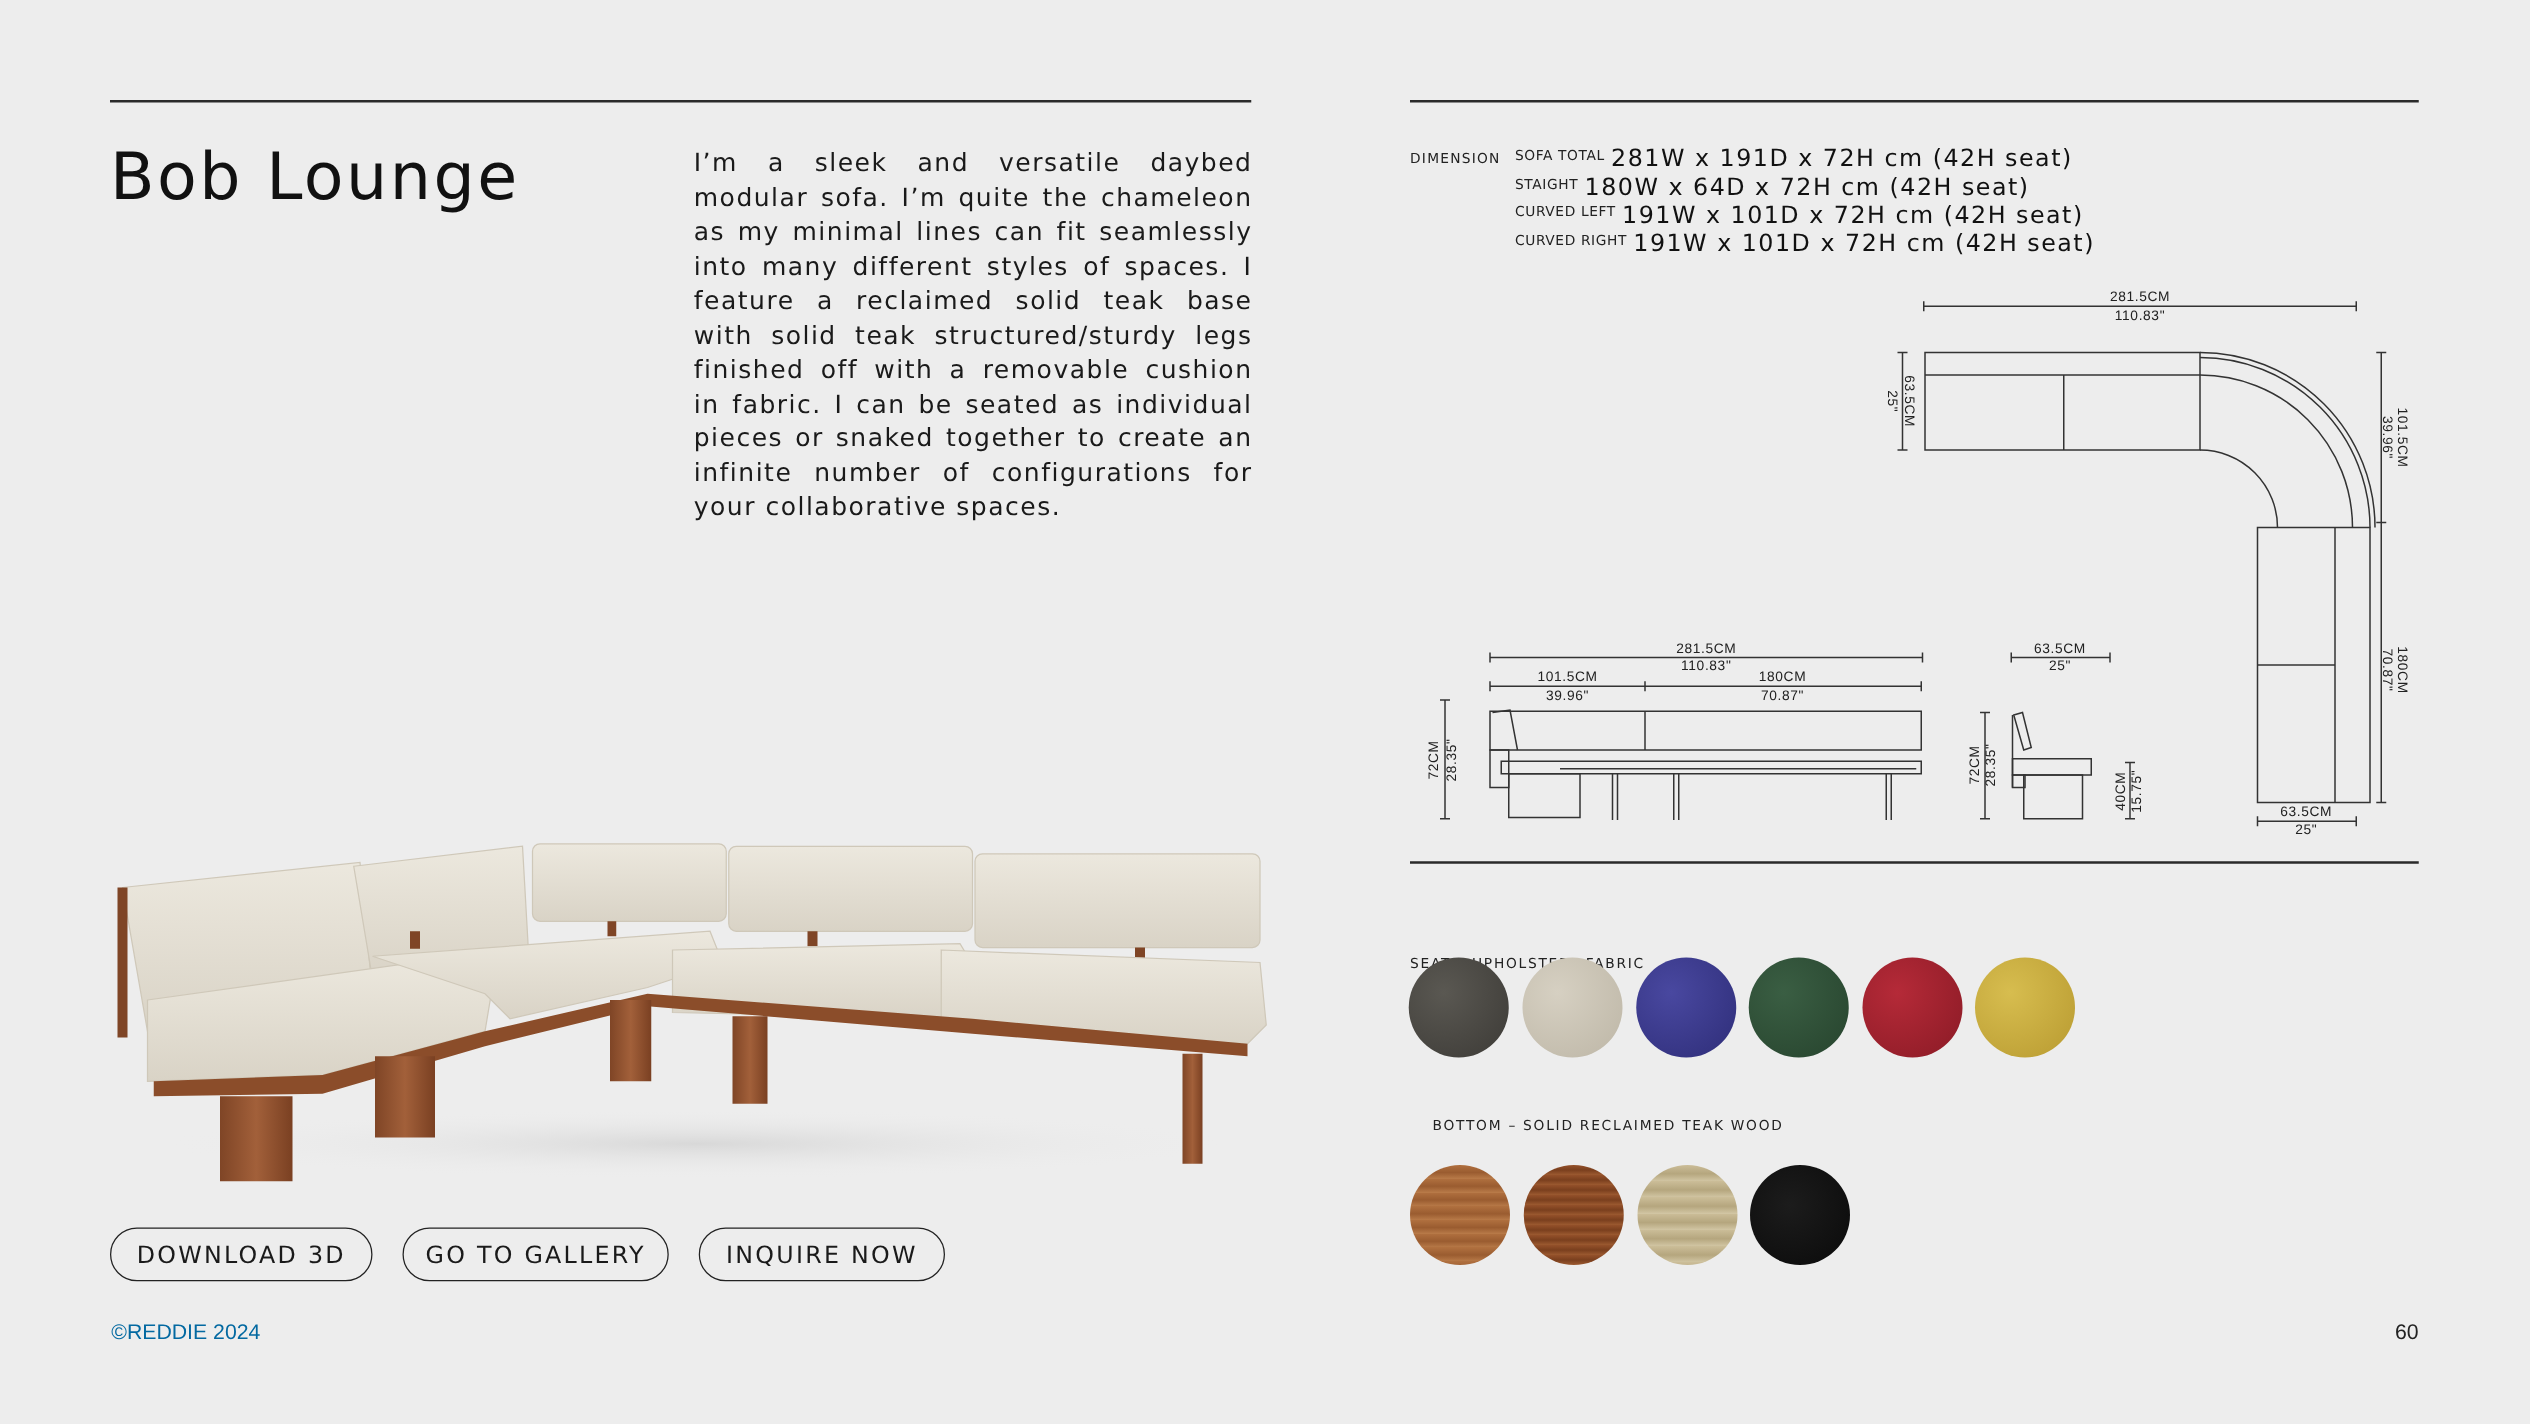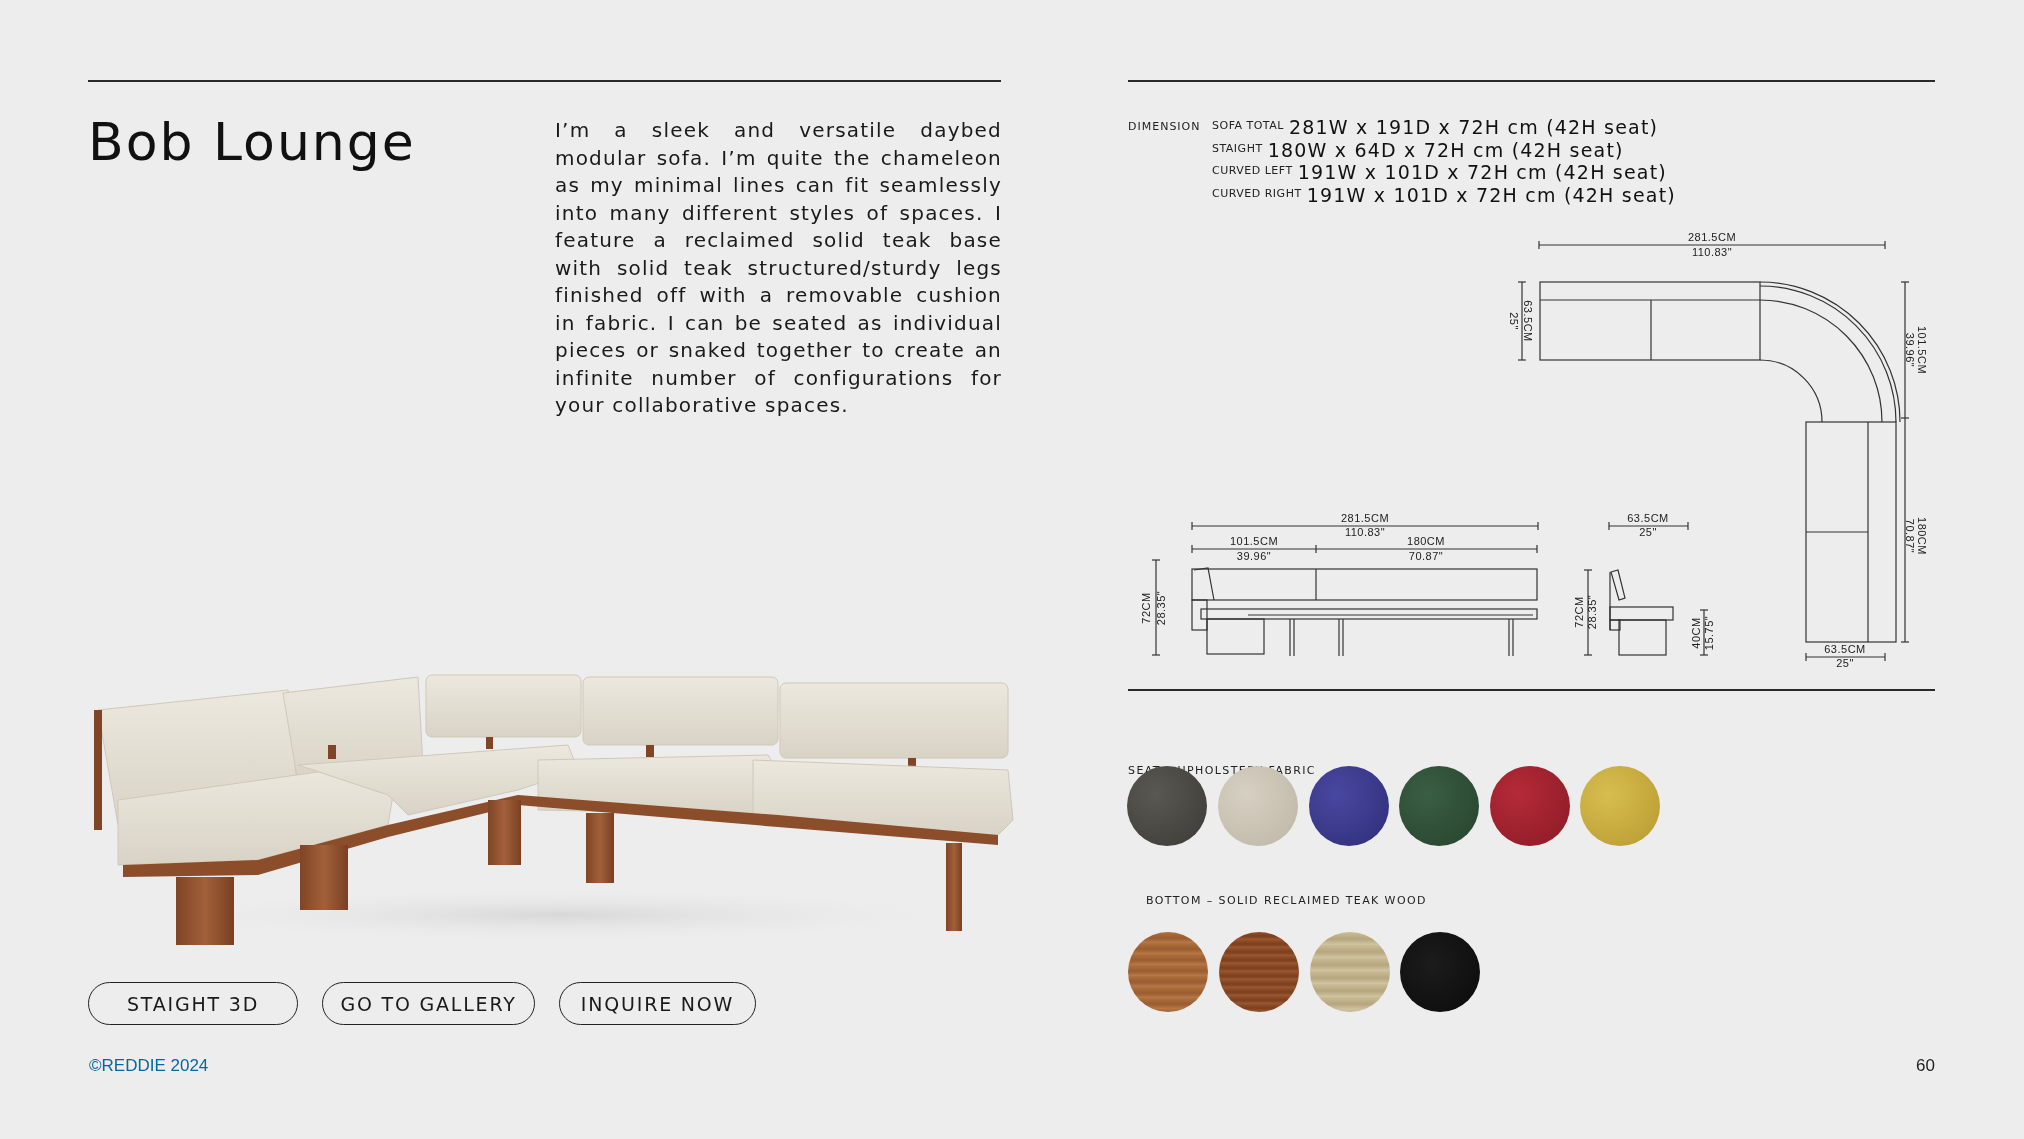--- a/index.html
+++ b/index.html
@@ -83,21 +83,21 @@
 
   <path d="M35 200 L170 195 L300 160 L430 130 L690 150 L910 170 L910 180 L690 162 L430 140 L300 172 L170 210 L35 212 Z" fill="#8b4d2a"></path>
 
   <rect x="88" y="212" width="58" height="70" fill="url(#teak)"></rect>
   <rect x="212" y="180" width="48" height="65" fill="url(#teak)"></rect>
   <rect x="400" y="135" width="33" height="65" fill="url(#teak)"></rect>
   <rect x="498" y="148" width="28" height="70" fill="url(#teak)"></rect>
   <rect x="858" y="178" width="16" height="88" fill="url(#teak)"></rect>
 </svg>
 
-<button class="btn" style="left:88px; width:210px;">STAIGHT 3D</button>
+<button class="btn" style="left:88px; width:210px;">DOWNLOAD 3D</button>
 <button class="btn" style="left:322px; width:213px;">GO TO GALLERY</button>
 <button class="btn" style="left:559px; width:197px;">INQUIRE NOW</button>
 
 <div class="copyright">©REDDIE 2024</div>
 <div class="page-num">60</div>
 
 <div class="dim-label">DIMENSION</div>
 <div class="dim-rows">
   <div class="dim-row">
     <span class="k">SOFA TOTAL</span>

